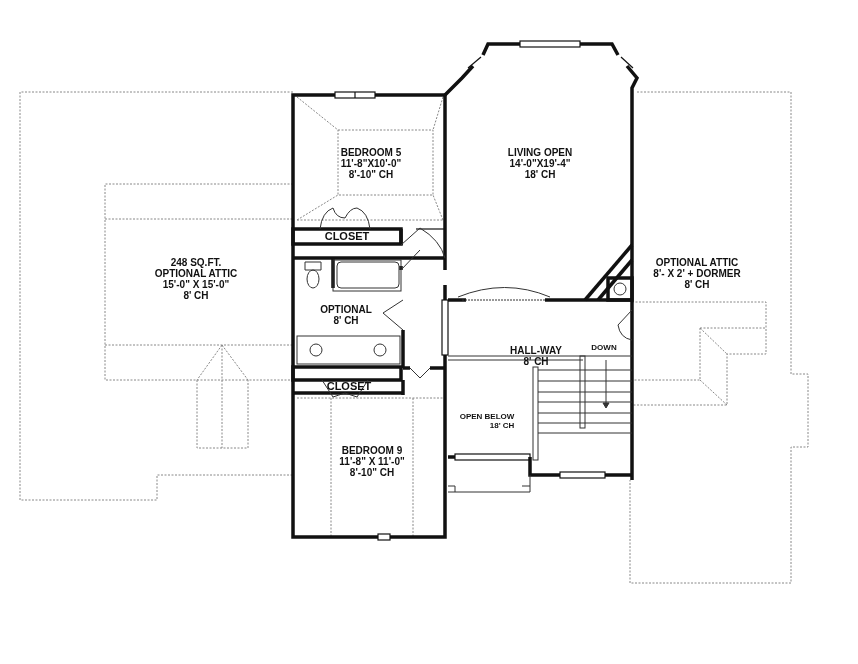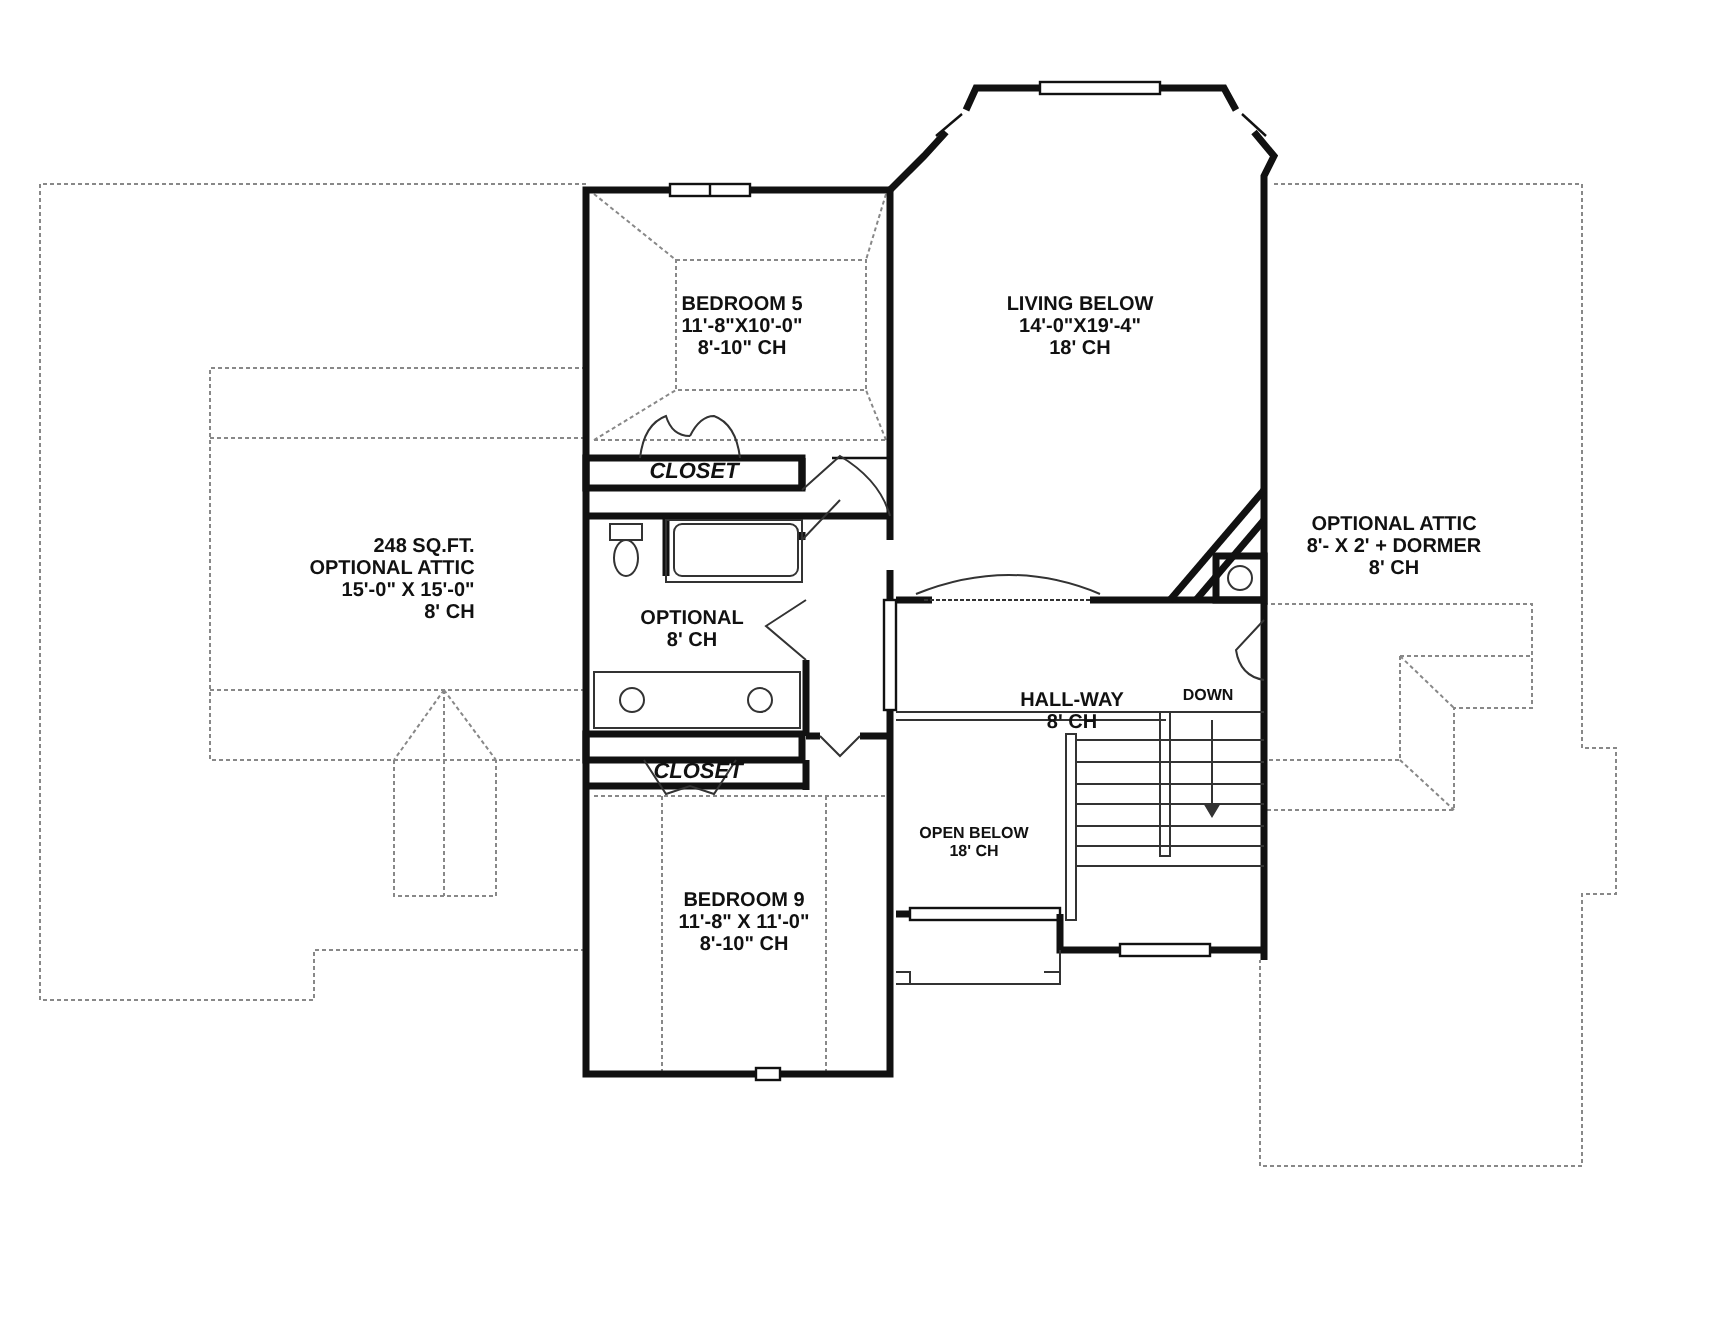--- a/index.html
+++ b/index.html
@@ -1,21 +1,21 @@
 <!DOCTYPE html>
 <html><head>
 <meta charset="utf-8">
 <style>
   html, body { margin: 0; padding: 0; background: #ffffff; }
   body { width: 858px; height: 664px; position: relative; overflow: hidden; font-family: "Liberation Sans", sans-serif; }
   #plan { position: absolute; left: 0; top: 0; width: 858px; height: 664px; }
   .label { position: absolute; text-align: center; font-weight: bold; color: #111; line-height: 11px; font-size: 10px; letter-spacing: 0; white-space: nowrap; transform: translateX(-50%); }
   .label span { display: block; }
-  .small { font-size: 8px; line-height: 9px; }
-  .closet { font-size: 11px; font-style: italic; }
+  .small { font-size: 8px; line-height: 9px; text-align: right; }
+  .closet { font-size: 11px; }
 </style>
 </head>
 <body>
 
 <svg id="plan" viewBox="0 0 858 664" xmlns="http://www.w3.org/2000/svg">
   <g fill="none" stroke="#888" stroke-width="1" stroke-dasharray="2,1.5">
     <polyline points="293,92 20,92 20,500 157,500 157,475 293,475"></polyline>
     <polyline points="293,184 105,184 105,380 293,380"></polyline>
     <line x1="105" y1="219" x2="293" y2="219"></line>
     <line x1="105" y1="345" x2="293" y2="345"></line>
@@ -130,25 +130,25 @@
     <path d="M448,492 L530,492 L530,475 M448,486 L455,486 L455,492 M522,486 L530,486"></path>
   </g>
 </svg>
 
 <div class="label" style="left:371px;top:147px;">
   <span>BEDROOM 5</span>
   <span>11'-8"X10'-0"</span>
   <span>8'-10" CH</span>
 </div>
 <div class="label" style="left:540px;top:147px;">
-  <span>LIVING BELOW</span>
+  <span>LIVING OPEN</span>
   <span>14'-0"X19'-4"</span>
   <span>18' CH</span>
 </div>
-<div class="label" style="left:196px;top:268px;text-align:right;">
+<div class="label" style="left:196px;top:257px;">
   <span>248 SQ.FT.</span>
   <span>OPTIONAL ATTIC</span>
   <span>15'-0" X 15'-0"</span>
   <span>8' CH</span>
 </div>
 <div class="label" style="left:697px;top:257px;">
   <span>OPTIONAL ATTIC</span>
   <span>8'- X 2' + DORMER</span>
   <span>8' CH</span>
 </div>

